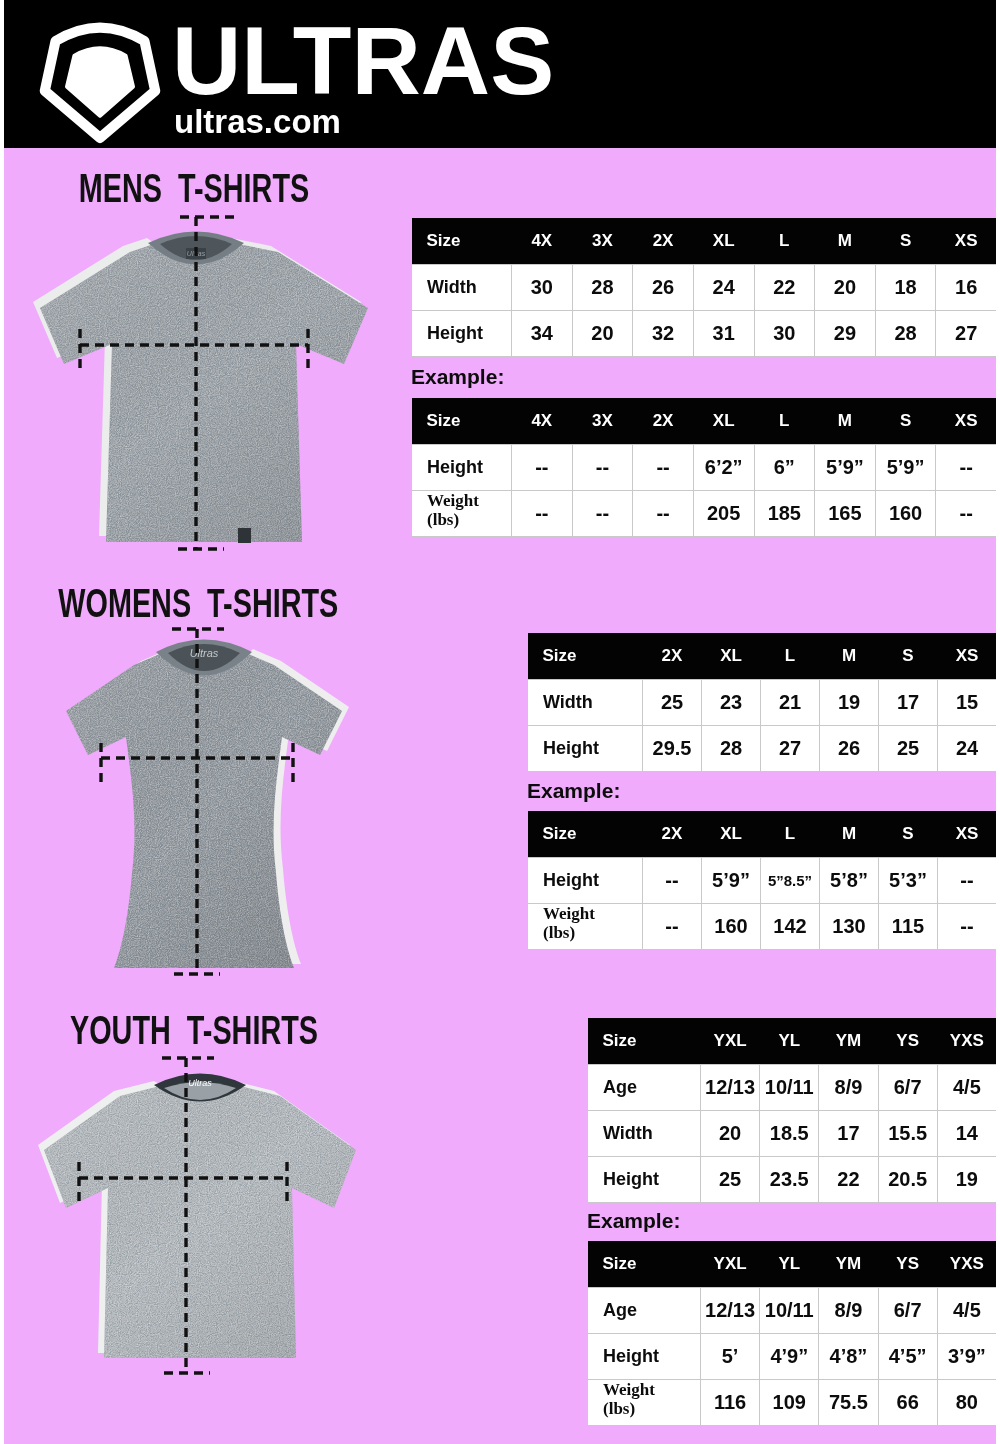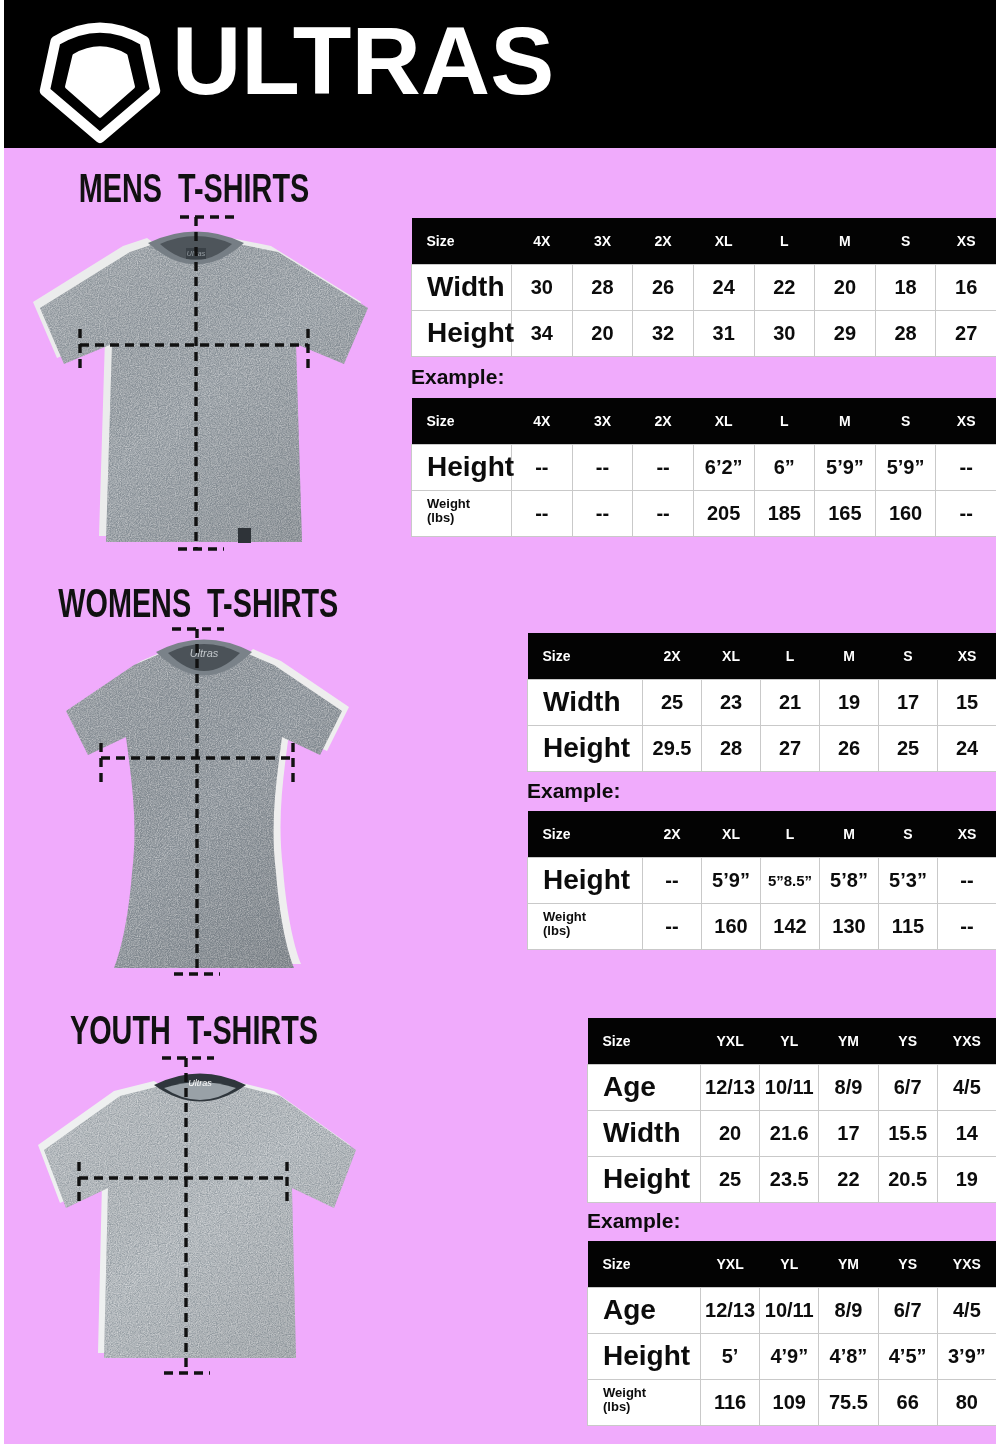--- a/index.html
+++ b/index.html
@@ -39,47 +39,48 @@
   #womens-size-wrap    { left:523px; top:633px; width:470px; }
   #womens-example-wrap { left:523px; top:811px; width:470px; }
   #womens-example-lab  { left:523px; top:779px; }
   #youth-size-wrap    { left:583px; top:1018px; width:410px; }
   #youth-example-wrap { left:583px; top:1241px; width:410px; }
   #youth-example-lab  { left:583px; top:1209px; }
   
   .size-table { border-collapse:collapse; width:100%; table-layout:fixed; }
   .size-table thead th {
     background:#030303; color:#ffffff; border:0;
-    font-size:14px; font-weight:bold; height:46px; text-align:center; padding:11px;
+    font-size:17px; font-weight:bold; height:46px; text-align:center; padding:11px;
   }
   .size-table thead th:first-child { text-align:left; padding-left:15px; }
   .size-table tbody th, .size-table tbody td {
     border:1px solid #c9c9c9; background:#ffffff; color:#0c0c0c;
     font-size:20px; font-weight:bold; height:46px; text-align:center; padding:0;
   }
-  .size-table tbody th { text-align:left; padding-left:15px; font-size:28px; }
-  .size-table tbody th.two-line { font-size:13px; line-height:1.1; white-space:pre-line; padding-top:0; padding-bottom:4px; }
+  .size-table tbody th { text-align:left; padding-left:15px; font-size:18px; }
+  .size-table tbody th.two-line { font-size:17px; line-height:1.1; white-space:pre-line; padding-top:0; padding-bottom:4px;font-family:Liberation Serif, serif; }
   .size-table td.small-val { font-size:15px; }
   
   .shirt-svg { position:absolute; }
   #mens-shirt   { left:10px; top:212px;  width:380px; height:350px; }
   #womens-shirt { left:40px; top:623px;  width:320px; height:365px; }
   #youth-shirt  { left:10px; top:1050px; width:380px; height:340px; }
 </style>
 </head>
 <body>
 
 <div class="page">
 
   <div class="topbar">
     <svg class="logo-svg" viewBox="0 0 200 205">
       <path d="M34,52 Q100,12 166,52 L182,126 L100,196 L18,126 Z" fill="none" stroke="#ffffff" stroke-width="15" stroke-linejoin="round"></path>
       <path d="M62,74 Q100,52 138,74 L149,120 L100,163 L51,120 Z" fill="#ffffff" stroke="#ffffff" stroke-width="6" stroke-linejoin="round"></path>
     </svg>
     <div class="brand">ULTRAS</div>
+    <div class="site">ultras.com</div>
   </div>
 
   <div class="section-title" id="mens-title">MENS  T-SHIRTS</div>
   <div class="section-title" id="womens-title">WOMENS  T-SHIRTS</div>
   <div class="section-title" id="youth-title">YOUTH  T-SHIRTS</div>
 
   <svg class="shirt-svg" id="mens-shirt" viewBox="0 0 380 350">
     <defs>
       <filter id="heatherM">
           <feTurbulence type="fractalNoise" baseFrequency="0.9" numOctaves="2" result="n"></feTurbulence>
@@ -355,21 +356,21 @@
             <th class="">Age</th>
             <td>12/13</td>
             <td>10/11</td>
             <td>8/9</td>
             <td>6/7</td>
             <td>4/5</td>
           </tr>
           <tr>
             <th class="">Width</th>
             <td>20</td>
-            <td>21.6</td>
+            <td>18.5</td>
             <td>17</td>
             <td>15.5</td>
             <td>14</td>
           </tr>
           <tr>
             <th class="">Height</th>
             <td>25</td>
             <td>23.5</td>
             <td>22</td>
             <td>20.5</td>

